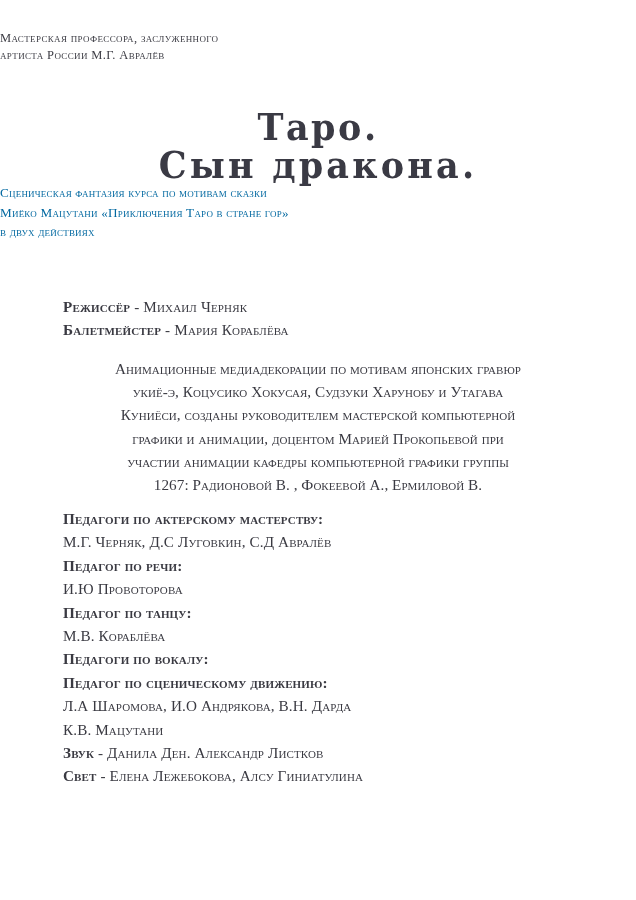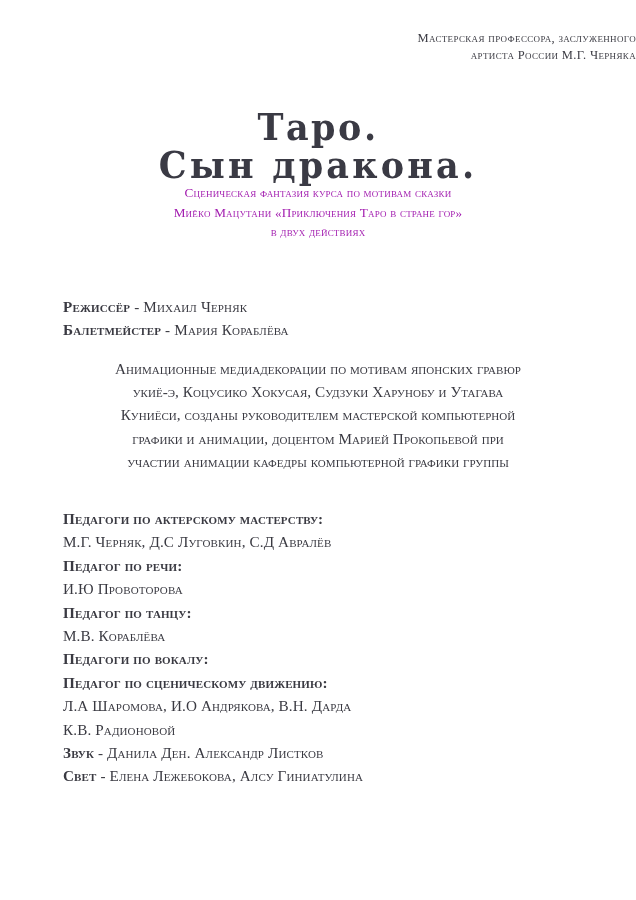--- a/index.html
+++ b/index.html
@@ -22,21 +22,21 @@
     height: 900px;
     box-sizing: border-box;
   }
 
   
   .org-header {
     position: absolute;
     top: 30px;
     left: 0;
     right: 0;
-    text-align: right;
+    text-align: left;
     font-size: 12.5px;
     line-height: 17px;
     letter-spacing: 0.35px;
     font-variant: small-caps;
     font-variant-caps: small-caps;
     color: #3c3c44;
   }
   .org-header .line { display: block; white-space: pre; }
 
   
@@ -60,27 +60,27 @@
     transform-origin: center top;
   }
   .title-line.second { letter-spacing: 3.2px; }
 
   
   .subtitle-block {
     position: absolute;
     top: 183px;
     left: 0;
     right: 0;
-    text-align: center;
+    text-align: left;
     font-size: 13.2px;
     line-height: 19.5px;
     letter-spacing: 0.2px;
     font-variant: small-caps;
     font-variant-caps: small-caps;
-    color: #a21caf;
+    color: #0369a1;
   }
   .subtitle-block .line { display: block; white-space: pre; }
 
   
   .body-col {
     position: absolute;
     left: 63px;
     width: 510px;
   }
 
@@ -131,21 +131,21 @@
   }
   .tech .role { font-weight: 700; }
 </style>
 </head>
 <body>
 
 <div class="page">
 
   <div class="org-header">
     <span class="line">Мастерская профессора, заслуженного</span>
-    <span class="line">артиста России М.Г. Черняка</span>
+    <span class="line">артиста России М.Г. Авралёв</span>
   </div>
 
   <div class="title-block">
     <span class="title-line first">Таро.</span>
     <span class="title-line second">Сын дракона.</span>
   </div>
 
   <div class="subtitle-block">
     <span class="line">Сценическая фантазия курса по мотивам сказки</span>
     <span class="line">Миёко Мацутани «Приключения Таро в стране гор»</span>
@@ -156,33 +156,34 @@
     <span class="line"><span class="role">Режиссёр</span><span> - </span><span>Михаил Черняк</span></span>
     <span class="line"><span class="role">Балетмейстер</span><span> - </span><span>Мария Кораблёва</span></span>
   </div>
 
   <div class="body-col animation-note">
     <span class="line">Анимационные медиадекорации по мотивам японских гравюр</span>
     <span class="line">укиё-э, Коцусико Хокусая, Судзуки Харунобу и Утагава</span>
     <span class="line">Куниёси, созданы руководителем мастерской компьютерной</span>
     <span class="line">графики и анимации, доцентом Марией Прокопьевой при</span>
     <span class="line">участии анимации кафедры компьютерной графики группы</span>
+    <span class="line">1267: Радионовой В. , Фокеевой А., Ермиловой В.</span>
   </div>
 
   <div class="body-col teachers">
     <span class="row heading">Педагоги по актерскому мастерству:</span>
     <span class="row">М.Г. Черняк, Д.С Луговкин, С.Д Авралёв</span>
     <span class="row heading">Педагог по речи:</span>
     <span class="row">И.Ю Провоторова</span>
     <span class="row heading">Педагог по танцу:</span>
     <span class="row">М.В. Кораблёва</span>
     <span class="row heading">Педагоги по вокалу:</span>
     <span class="row heading">Педагог по сценическому движению:</span>
     <span class="row">Л.А Шаромова, И.О Андрякова, В.Н. Дарда</span>
-    <span class="row">К.В. Радионовой</span>
+    <span class="row">К.В. Мацутани</span>
   </div>
 
   <div class="body-col tech">
     <span class="line"><span class="role">Звук</span><span> - </span><span>Данила Ден. Александр Листков</span></span>
     <span class="line"><span class="role">Свет</span><span> - </span><span>Елена Лежебокова, Алсу Гиниатулина</span></span>
   </div>
 
 </div>
 
 </body></html>

